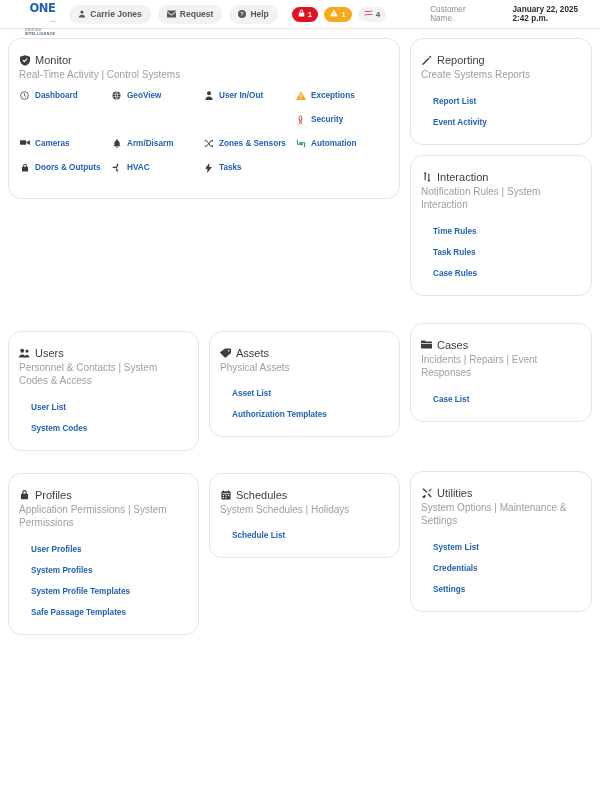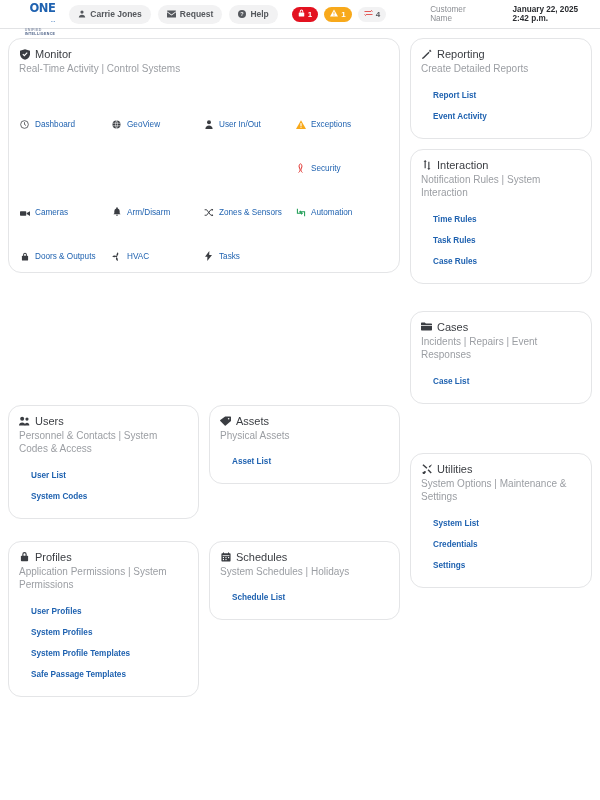--- a/index.html
+++ b/index.html
@@ -123,21 +123,21 @@
     grid-template-columns: 392px 1fr;
     column-gap: 10px;
   }
   .col-left { display: flex; flex-direction: column; }
   .col-right { display: flex; flex-direction: column; }
 
   .panel {
     background: #ffffff;
     border: 1px solid #e4e5e7;
     border-radius: 13px;
-    padding: 9px 10px 11px 10px;
+    padding: 15px 10px 11px 10px;
     margin-bottom: 10px;
   }
 
   .panel-title {
     display: flex;
     align-items: center;
     gap: 5px;
     font-size: 11px;
     color: #3a3d42;
     margin-bottom: 2px;
@@ -151,29 +151,28 @@
   }
 
   
   .mgrid {
     display: grid;
     grid-template-columns: 92px 92px 92px 1fr;
     row-gap: 0px;
   }
   .mlink {
     display: flex;
-    align-items: flex-end;
+    align-items: flex-start;
     gap: 5px;
     font-size: 8.2px;
-    font-weight: normal;
+    font-weight: bold;
     color: #1f62b0;
     height: 24px;
     cursor: pointer;
     white-space: nowrap;
-    margin-top: 20px;
   }
   .mlink .m-icon { display: inline-flex; width: 11px; justify-content: center; flex: none; }
 
   
   .slink {
     display: block;
     font-size: 8.2px;
     font-weight: bold;
     color: #1f62b0;
     padding: 6px 0 6px 12px;
@@ -441,20 +440,21 @@
           <span class="t-icon">
             <svg width="11" height="10" viewBox="0 0 15 13" fill="#3a3d42">
               <path d="M7 .4H14.2a.8.8 0 0 1 .8.8v5.2L7.8 12.6a.9.9 0 0 1-1.3 0L.4 6.6a.9.9 0 0 1 0-1.3z"></path>
               <circle cx="11.8" cy="3.5" r="1.1" fill="#ffffff"></circle>
             </svg>
           </span>
           <span>Assets</span>
         </div>
         <div class="panel-sub">Physical Assets</div>
         <a class="slink">Asset List</a>
+        <a class="slink">Authorization Templates</a>
       </div>
     </div>
 
     <div style="height:12px"></div>
 
     <div style="display:grid; grid-template-columns:1fr 1fr; column-gap:10px; align-items:start;">
 
       <div class="panel">
         <div class="panel-title">
           <span class="t-icon">
@@ -501,21 +501,21 @@
       <div class="panel-title">
         <span class="t-icon">
           <svg width="10" height="10" viewBox="0 0 14 14" fill="#3a3d42">
             <path d="M2.4 13.4 1 12l8.2-8.2 1.4 1.4z"></path>
             <path d="M9.8 2.8 11.2.6 13.4 3l-2.2 1.2z"></path>
             <path d="M0 14l2.6-.8-1.8-1.8z"></path>
           </svg>
         </span>
         <span>Reporting</span>
       </div>
-      <div class="panel-sub">Create Detailed Reports</div>
+      <div class="panel-sub">Create Systems Reports</div>
       <a class="slink">Report List</a>
       <a class="slink">Event Activity</a>
     </div>
 
     <div class="panel">
       <div class="panel-title">
         <span class="t-icon">
           <svg width="10" height="10" viewBox="0 0 14 14" fill="#3a3d42">
             <path d="M4.4 0 6.6 2.6H5.2v8.8H3.6V2.6H2.2z"></path>
             <path d="M9.6 14 7.4 11.4h1.4V2.6h1.6v8.8h1.4z"></path>

